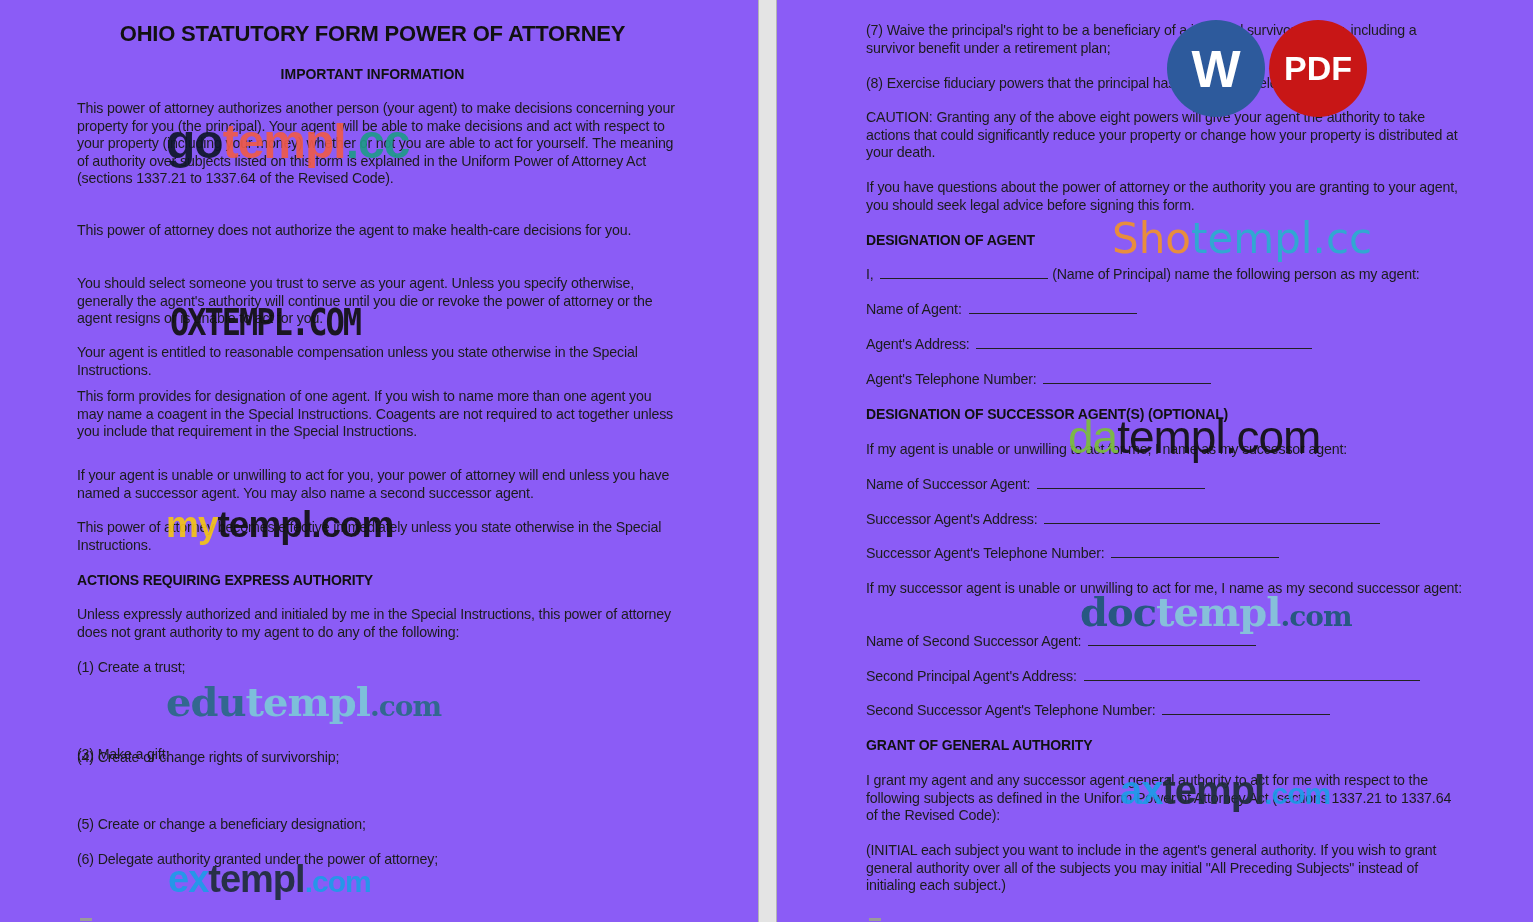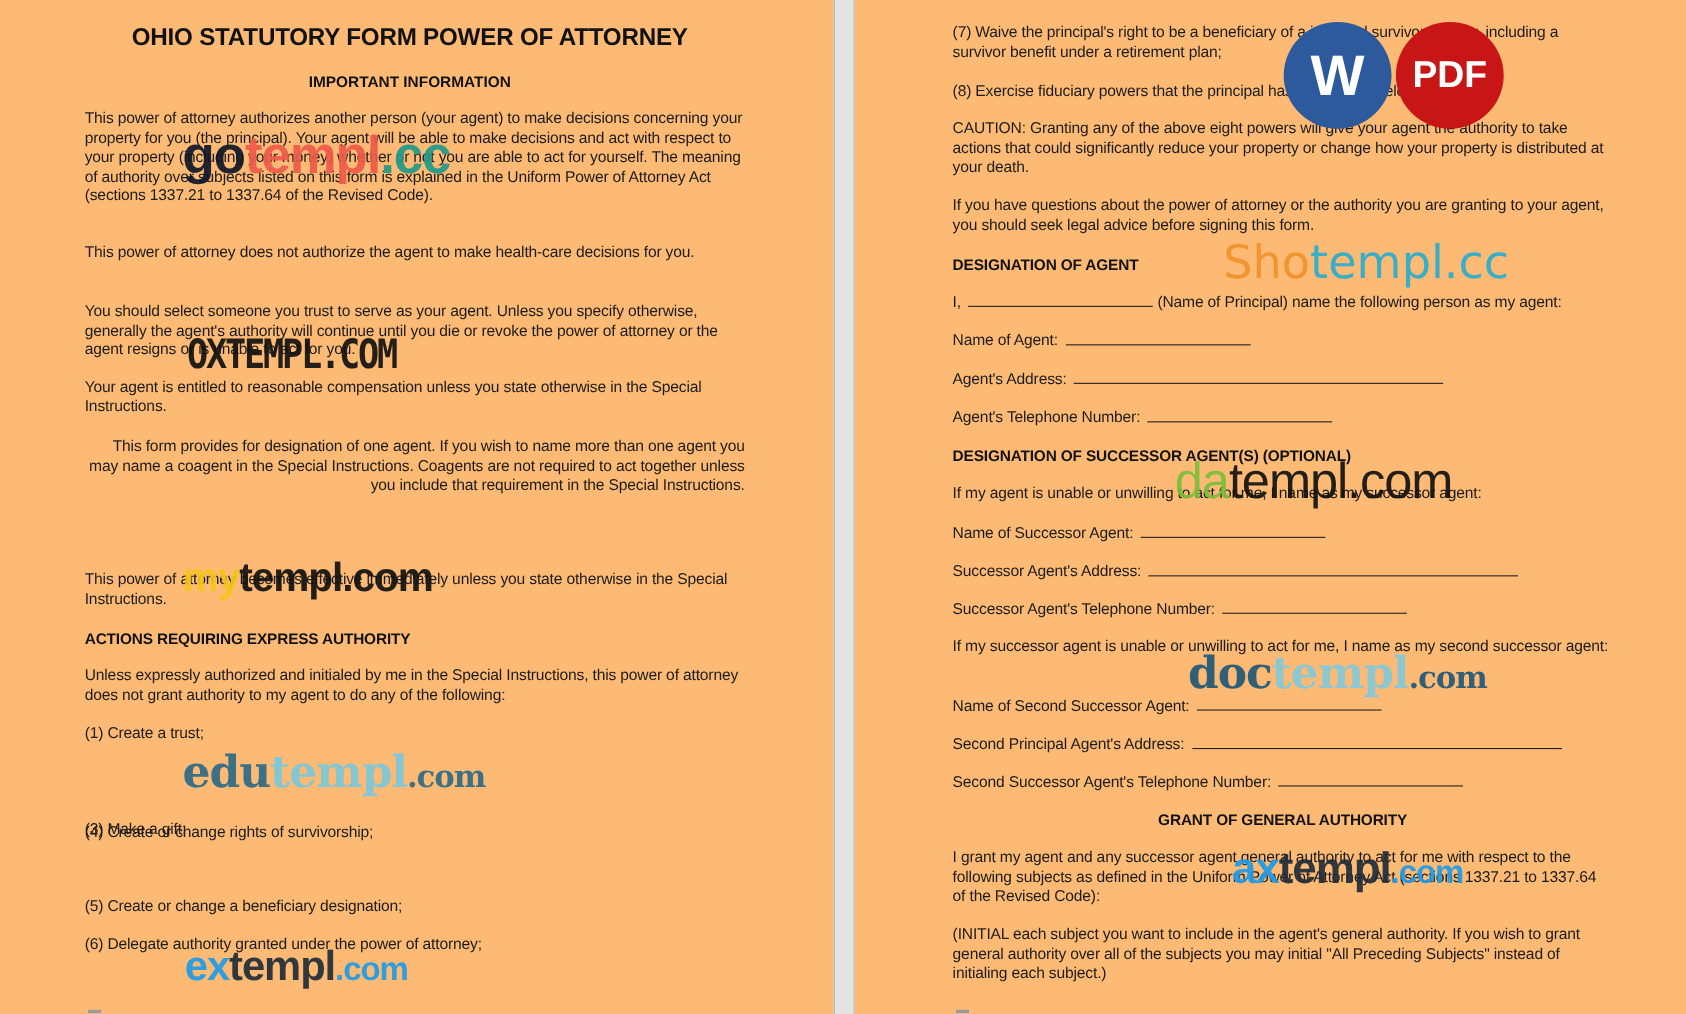--- a/index.html
+++ b/index.html
@@ -1,19 +1,19 @@
 <!DOCTYPE html>
 <html><head>
   <meta charset="utf-8">
   <style>
     * { box-sizing: border-box; margin: 0; padding: 0; }
     html, body { width: 1533px; height: 922px; overflow: hidden; background: #fefefe; }
     body { position: relative; font-family: "Liberation Sans", sans-serif; color: #1a1a1a; }
 
-    .page { position: absolute; top: 0; height: 922px; background: #fdba74; overflow: hidden; }
+    .page { position: absolute; top: 0; height: 922px; background: #8b5cf6; overflow: hidden; }
     .page-left { left: 0; width: 758px; }
     .page-right { left: 777px; width: 756px; }
 
     .gutter {
       position: absolute; left: 758px; top: 0; width: 19px; height: 922px;
       background: #e4e4e4;
       border-left: 1px solid #b4b4b4;
       border-right: 1px solid #b4b4b4;
     }
 
@@ -59,21 +59,22 @@
 <body>
 
 <div class="page page-left">
   <div class="doc-title">OHIO STATUTORY FORM POWER OF ATTORNEY</div>
   <div class="sub-title">IMPORTANT INFORMATION</div>
 
   <div class="para left-col" style="top:100px;">This power of attorney authorizes another person (your agent) to make decisions concerning your property for you (the principal). Your agent will be able to make decisions and act with respect to your property (including your money) whether or not you are able to act for yourself. The meaning of authority over subjects listed on this form is explained in the Uniform Power of Attorney Act (sections 1337.21 to 1337.64 of the Revised Code).</div>
   <div class="para left-col" style="top:222px;">This power of attorney does not authorize the agent to make health-care decisions for you.</div>
   <div class="para left-col" style="top:275px;">You should select someone you trust to serve as your agent. Unless you specify otherwise, generally the agent's authority will continue until you die or revoke the power of attorney or the agent resigns or is unable to act for you.</div>
   <div class="para left-col" style="top:344px;">Your agent is entitled to reasonable compensation unless you state otherwise in the Special Instructions.</div>
-  <div class="para left-col" style="top:398px;text-align:right;">This form provides for designation of one agent. If you wish to name more than one agent you may name a coagent in the Special Instructions. Coagents are not required to act together unless you include that requirement in the Special Instructions.</div>
+  <div class="para left-col" style="top:388px;">This form provides for designation of one agent. If you wish to name more than one agent you may name a coagent in the Special Instructions. Coagents are not required to act together unless you include that requirement in the Special Instructions.</div>
+  <div class="para left-col" style="top:467px;">If your agent is unable or unwilling to act for you, your power of attorney will end unless you have named a successor agent. You may also name a second successor agent.</div>
   <div class="para left-col" style="top:519px;">This power of attorney becomes effective immediately unless you state otherwise in the Special Instructions.</div>
 
   <div class="para left-col heading" style="top:572px;">ACTIONS REQUIRING EXPRESS AUTHORITY</div>
   <div class="para left-col" style="top:606px;">Unless expressly authorized and initialed by me in the Special Instructions, this power of attorney does not grant authority to my agent to do any of the following:</div>
 
   <div class="para left-col" style="top:659px;">(1) Create a trust;</div>
   <div class="para left-col" style="top:746px;">(3) Make a gift;</div>
   <div class="para left-col" style="top:749px;">(4) Create or change rights of survivorship;</div>
   <div class="para left-col" style="top:816px;">(5) Create or change a beneficiary designation;</div>
   <div class="para left-col" style="top:851px;">(6) Delegate authority granted under the power of attorney;</div>
@@ -130,21 +131,21 @@
 </div>
 <div class="para right-col" style="top:668px;">
   <span>Second Principal Agent's Address:</span>
   <span class="blank" style="width:336px;"></span>
 </div>
 <div class="para right-col" style="top:702px;">
   <span>Second Successor Agent's Telephone Number:</span>
   <span class="blank" style="width:168px;"></span>
 </div>
 
-<div class="para right-col heading" style="top:737px;text-align:center;">GRANT OF GENERAL AUTHORITY</div>
+<div class="para right-col heading" style="top:737px;">GRANT OF GENERAL AUTHORITY</div>
 <div class="para right-col" style="top:772px;">I grant my agent and any successor agent general authority to act for me with respect to the following subjects as defined in the Uniform Power of Attorney Act (sections 1337.21 to 1337.64 of the Revised Code):</div>
 <div class="para right-col" style="top:842px;">(INITIAL each subject you want to include in the agent's general authority. If you wish to grant general authority over all of the subjects you may initial "All Preceding Subjects" instead of initialing each subject.)</div>
 
 <div class="bottom-mark" style="left:869px;"></div>
 
 <div class="wm" style="left:166px; top:118px; font-size:48px; letter-spacing:-1px;">
   <span style="color:#0f172a">go</span><span style="color:#ee5a4a">templ</span><span style="color:#1f9a8a">.cc</span>
 </div>
 
 <div class="wm" style="left:170px; top:306px; font-size:32px; font-family:'DejaVu Sans Mono', monospace; color:#111; letter-spacing:-2px; transform:scaleY(1.15);">OXTEMPL.COM</div>

